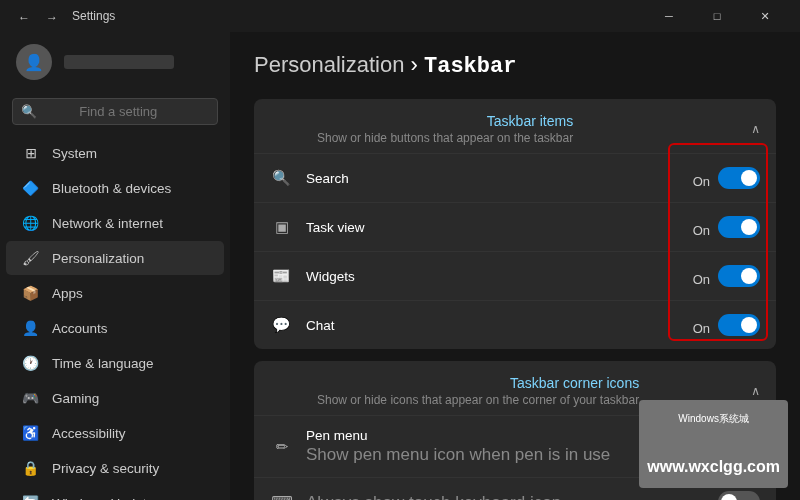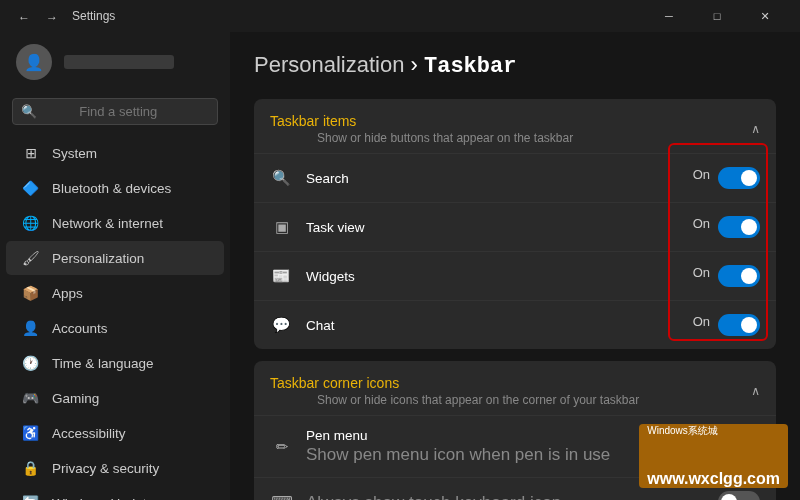--- a/index.html
+++ b/index.html
@@ -179,21 +179,22 @@
 
     .section-header {
       display: flex;
       justify-content: space-between;
       align-items: center;
       padding: 14px 16px 8px 16px;
     }
     .section-title {
       font-size: 14px;
       font-weight: 500;
-      color: #eab308;
+      color: #7dd3fc;
+      text-align: right;
     }
     .section-subtitle {
       font-size: 12px;
       color: #888;
       margin-top: 2px;
       margin-left: 47px;
     }
     .section-chevron {
       color: #aaa;
       font-size: 12px;
@@ -224,21 +225,21 @@
       font-size: 13.5px;
       color: #ffffff;
     }
     .setting-row-desc {
       font-size: 17px;
       color: #888;
       margin-top: 2px;
     }
     .setting-row-control {
       display: flex;
-      align-items: flex-start;
+      align-items: flex-end;
       gap: 8px;
     }
     .toggle-label {
       font-size: 13px;
       color: #cccccc;
     }
 
     
     .toggle {
       width: 42px;
@@ -274,27 +275,28 @@
       border: 2px solid #cc0000;
       border-radius: 6px;
       pointer-events: none;
     }
 
     
     .watermark {
       position: absolute;
       bottom: 12px;
       right: 12px;
-      background: #a16207;
+      background: #737373;
       color: #fff;
-      padding: 0 8px;
+      padding: 12px 8px;
       border-radius: 4px;
       font-size: 11px;
       display: flex;
       flex-direction: column;
+      align-items: center;
     }
     .watermark-top { font-size: 10px; }
     .watermark-bottom { font-size: 16px; font-weight: bold; margin-top: 32px; }
   </style>
 </head>
 <body>
 
 <div class="title-bar">
   <div class="title-bar-left">
     <div class="title-bar-nav">

